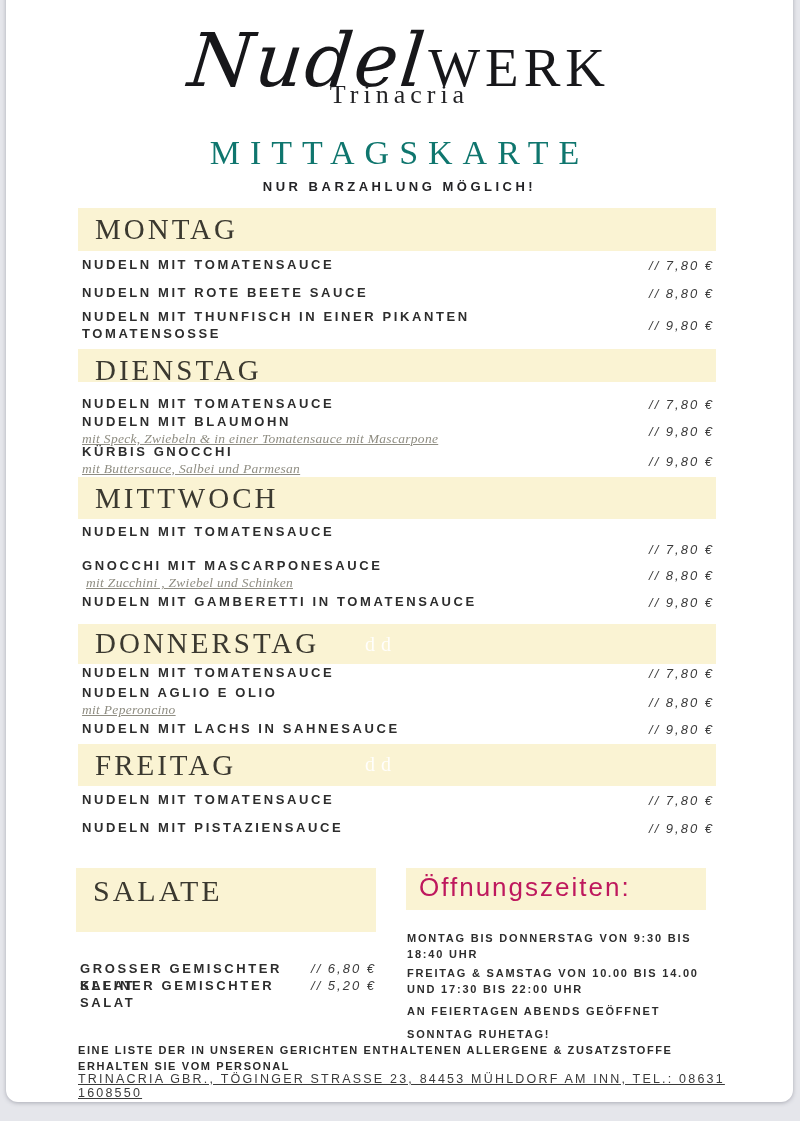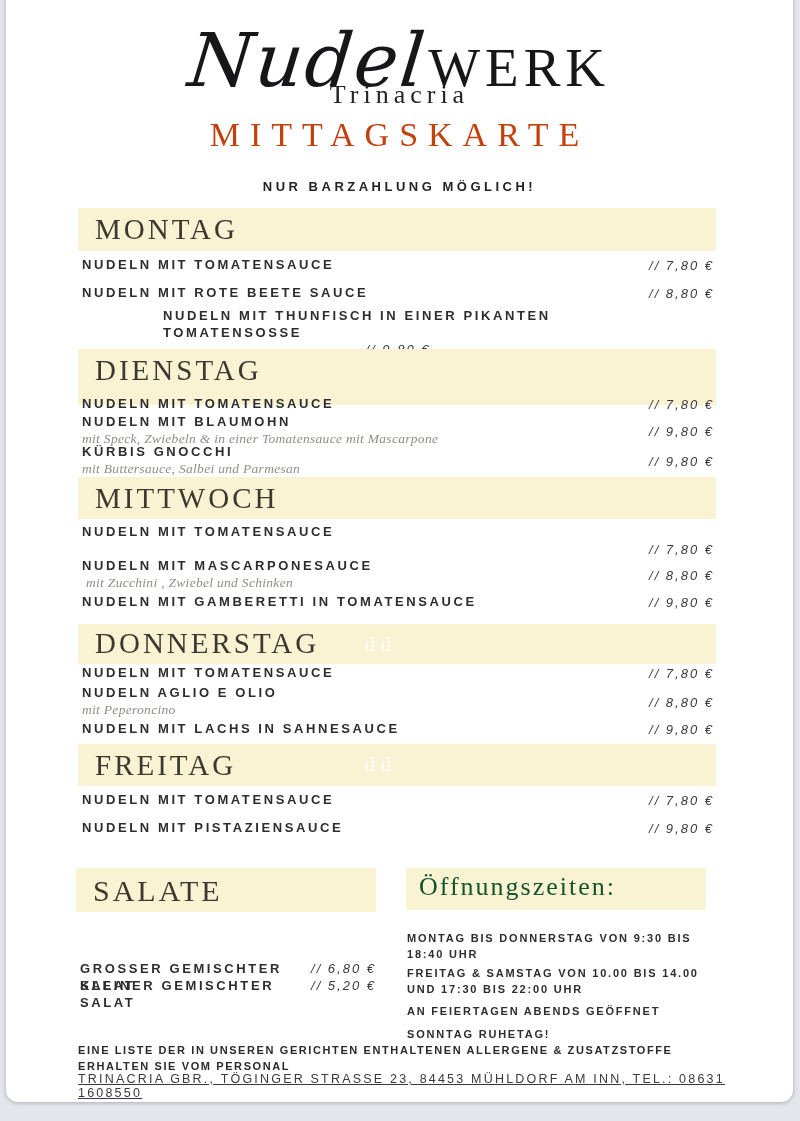--- a/index.html
+++ b/index.html
@@ -27,22 +27,22 @@
   }
   .brand-main{
     font-family:"Liberation Serif", serif;font-size:55px;line-height:90px;
     letter-spacing:5px;color:#17171a;margin-left:2px;
   }
   .brand-sub{
     position:absolute;left:0;top:80px;width:100%;
     font-family:"Liberation Serif", serif;font-size:26px;letter-spacing:5px;color:#232326;
   }
   .menu-title{
-    position:absolute;left:0;top:116px;width:100%;
-    font-family:"Liberation Serif", serif;font-size:34px;letter-spacing:10px;color:#c2410c;
+    position:absolute;left:0;top:134px;width:100%;
+    font-family:"Liberation Serif", serif;font-size:34px;letter-spacing:10px;color:#0f766e;
   }
   .notice{
     position:absolute;left:0;top:179px;width:100%;
     font-size:13px;font-weight:bold;letter-spacing:3.5px;color:#232326;
   }
   
   .banner{
     position:absolute;left:78px;width:638px;background:#faf3d3;
   }
   .banner .day{
@@ -61,33 +61,34 @@
   }
   .row.center{align-items:center;}
   .item-name{
     font-size:13px;font-weight:bold;letter-spacing:2.6px;color:#2d2d2d;
     line-height:17px;max-width:500px;display:block;
   }
   .item-sub{
     font-family:"Liberation Serif", serif;font-style:italic;
     font-size:13.5px;color:#8f8d82;line-height:15px;display:block;margin-top:1px;
     letter-spacing:.3px;
+    text-decoration:underline;
   }
   .price{
     font-size:13px;font-style:italic;letter-spacing:2px;color:#3a3a3a;
     white-space:nowrap;flex:0 0 auto;padding-top:1px;
   }
   .row .with-sub + .price{padding-top:3px;}
   
-  .banner.small-left{left:76px;top:868px;width:300px;height:44px;}
+  .banner.small-left{left:76px;top:868px;width:300px;height:64px;}
   .banner.small-left .day{font-size:30px;padding-top:6px;}
   .banner.small-right{left:406px;top:868px;width:300px;height:42px;}
   .hours-title{
-    font-family:Liberation Serif, serif;font-size:26px;letter-spacing:2px;
-    color:#14532d;padding:4px 0 0 13px;display:inline-block;
+    font-family:Liberation Sans, sans-serif;font-size:26px;letter-spacing:2px;
+    color:#be185d;padding:4px 0 0 13px;display:inline-block;
   }
   .salad-row{
     position:absolute;left:80px;width:296px;
     display:flex;justify-content:space-between;align-items:flex-start;
   }
   .salad-row .item-name{max-width:225px;}
   .hours-line{
     position:absolute;left:407px;width:312px;
     font-size:11px;font-weight:bold;letter-spacing:1.8px;color:#2d2d2d;line-height:16px;
   }
@@ -120,26 +121,26 @@
     <span class="day">MONTAG</span>
   </div>
   <div class="row" style="top:256px;">
     <span class="item-name">NUDELN MIT TOMATENSAUCE</span>
     <span class="price">// 7,80 €</span>
   </div>
   <div class="row" style="top:284px;">
     <span class="item-name">NUDELN MIT ROTE BEETE SAUCE</span>
     <span class="price">// 8,80 €</span>
   </div>
-  <div class="row center" style="top:307px;height:36px;flex-direction:column;">
+  <div class="row center" style="top:307px;height:36px;">
     <span class="item-name" style="max-width:470px;">NUDELN MIT THUNFISCH IN EINER PIKANTEN TOMATENSOSSE</span>
     <span class="price">// 9,80 €</span>
   </div>
 
-  <div class="banner" style="top:349px;height:56px;">
+  <div class="banner" style="top:349px;height:33px;">
     <span class="day">DIENSTAG</span>
   </div>
   <div class="row" style="top:395px;">
     <span class="item-name">NUDELN MIT TOMATENSAUCE</span>
     <span class="price">// 7,80 €</span>
   </div>
   <div class="row" style="top:413px;">
     <div class="with-sub">
       <span class="item-name">NUDELN MIT BLAUMOHN</span>
       <span class="item-sub">mit Speck, Zwiebeln &amp; in einer Tomatensauce mit Mascarpone</span>
@@ -159,21 +160,21 @@
   </div>
   <div class="row" style="top:523px;">
     <span class="item-name">NUDELN MIT TOMATENSAUCE</span>
   </div>
   <div class="row" style="top:541px;">
     <span></span>
     <span class="price">// 7,80 €</span>
   </div>
   <div class="row" style="top:557px;">
     <div class="with-sub">
-      <span class="item-name">NUDELN MIT MASCARPONESAUCE</span>
+      <span class="item-name">GNOCCHI MIT MASCARPONESAUCE</span>
       <span class="item-sub" style="padding-left:4px;">mit Zucchini , Zwiebel und Schinken</span>
     </div>
     <span class="price">// 8,80 €</span>
   </div>
   <div class="row" style="top:593px;">
     <span class="item-name">NUDELN MIT GAMBERETTI IN TOMATENSAUCE</span>
     <span class="price">// 9,80 €</span>
   </div>
 
   <div class="banner" style="top:624px;height:40px;">

